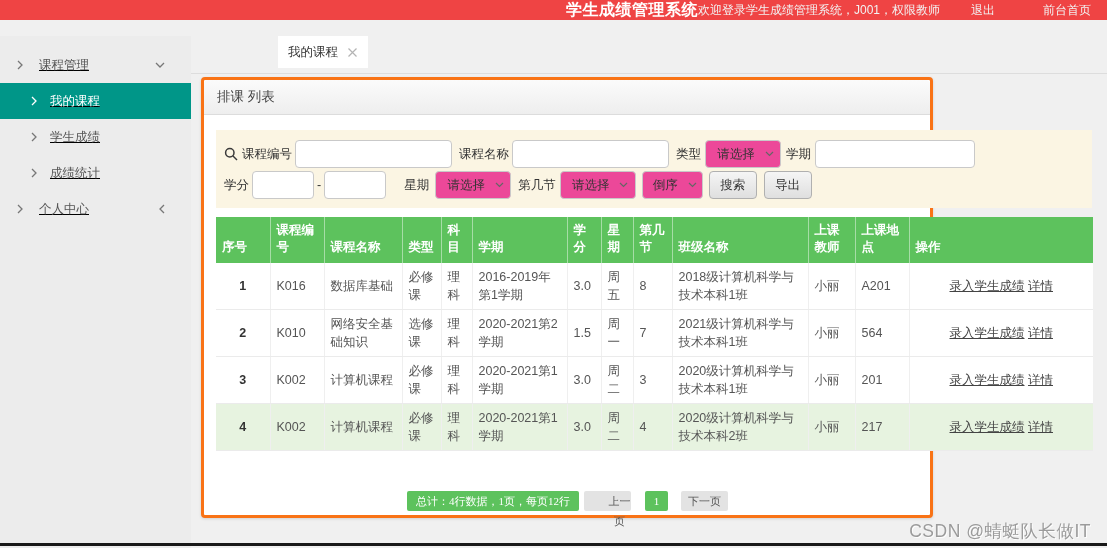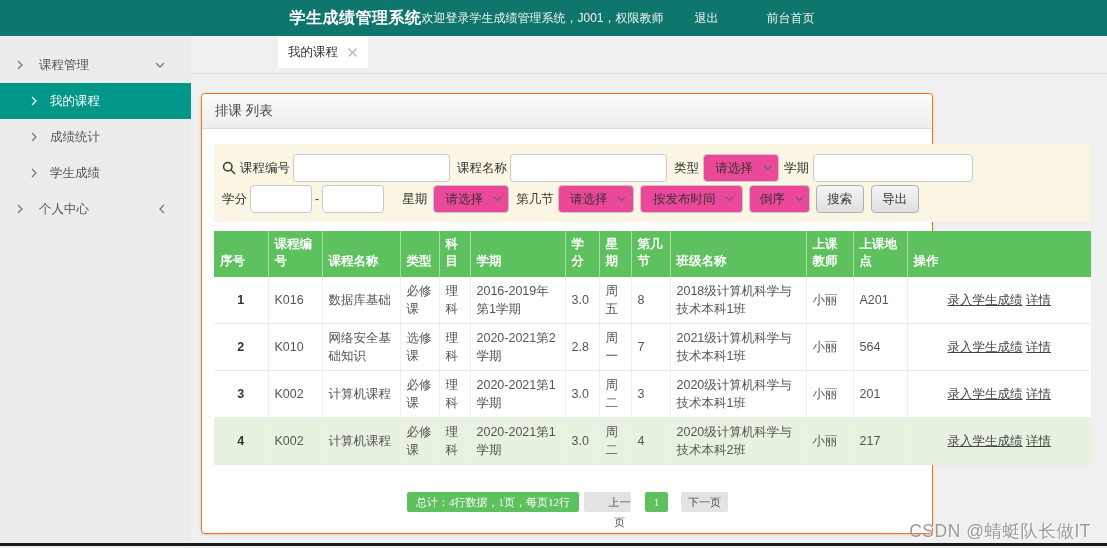--- a/index.html
+++ b/index.html
@@ -1,51 +1,51 @@
 <!DOCTYPE html>
 <html><head>
 <meta charset="utf-8">
 <style>
   * { margin:0; padding:0; box-sizing:border-box; }
   html,body { width:1107px; height:548px; overflow:hidden; }
   body { font-family:"Liberation Sans", sans-serif; }
   #page { position:relative; width:1107px; height:548px; background:#f0f0f0; overflow:hidden; }
 
   
-  .navbar { position:absolute; left:0; top:0; width:1107px; height:36px; background:#0f766e;
-            display:flex; align-items:center; justify-content:center; }
+  .navbar { position:absolute; left:0; top:0; width:1107px; height:20px; background:#ef4444;
+            display:flex; align-items:center; justify-content:flex-end; }
   .navbar-title { color:#ffffff; font-size:16px; font-weight:bold; margin-left:13px; letter-spacing:.5px; }
   .navbar-right { display:flex; align-items:center; color:#f2f2f2; font-size:12px; margin-right:16px; }
   .navbar-welcome { margin-right:31px; }
   .navbar-link { color:#f2f2f2; text-decoration:none; cursor:pointer; }
   .navbar-link + .navbar-link { margin-left:48px; }
 
   
-  .sidebar { position:absolute; left:0; top:36px; width:191px; height:512px; background:#ececec; padding-top:11px; }
+  .sidebar { position:absolute; left:0; top:36px; width:191px; height:512px; background:#ececec; padding-top:11px;text-decoration:underline; }
   .side-item { height:36px; display:flex; align-items:center; font-size:12.5px; color:#555; cursor:pointer; position:relative; }
   .side-item .arrow { display:inline-flex; width:8px; margin-left:17px; }
   .side-item.sub .arrow { margin-left:31px; }
   .side-item .side-label { margin-left:14px; }
   .side-item.sub .side-label { margin-left:11px; }
   .side-item .group-chevron { position:absolute; right:26px; top:50%; transform:translateY(-50%); display:inline-flex; }
   .side-item.active { background:#009688; color:#ffffff; width:191px; }
   .side-item.active .side-label { color:#fff; }
 
   
   .main { position:absolute; left:191px; top:36px; width:916px; height:512px; background:#f0f0f0; }
   .tabs-bar { position:absolute; left:0; top:0; width:916px; height:38px; background:#f0f0f0; border-bottom:1px solid #dddddd; }
   .tab { position:absolute; top:0; height:32px; display:flex; align-items:center; font-size:12.5px; color:#333; cursor:pointer; }
   .tab-desktop { left:1px; width:86px; padding-left:11px; }
   .tab-desktop .tab-label { margin-left:5px; }
   .tab-active { left:87px; width:90px; background:#ffffff; justify-content:center; }
   .tab-active .tab-close { margin-left:9px; display:inline-flex; cursor:pointer; }
 
   
-  .card { position:absolute; left:10px; top:57px; width:732px; height:441px; background:#ffffff;
-          border:1px solid #f97316; border-radius:4px; box-shadow:0 1px 3px rgba(0,0,0,.13); }
+  .card { position:absolute; left:10px; top:41px; width:732px; height:441px; background:#ffffff;
+          border:3px solid #f97316; border-radius:4px; box-shadow:0 1px 3px rgba(0,0,0,.13); }
   .card-header { height:35px; border-bottom:1px solid #dcdcdc; border-radius:4px 4px 0 0;
                  background:linear-gradient(180deg,#fbfbfb 0%,#eeeeee 100%);
                  display:flex; align-items:center; padding-left:13px; font-size:13.5px; color:#444; }
   .card-body { padding:15px 11px 0 12px; }
 
   
   .search-box { width:876px; height:78px; background:#fbf5e3; padding:10px 0 8px 0; }
   .search-row { display:flex; align-items:center; height:28px; }
   .search-row + .search-row { margin-top:3px; }
   .s-label { font-size:12.5px; color:#333; white-space:nowrap; }
@@ -64,21 +64,21 @@
   .grid th + th { border-left:1px solid rgba(255,255,255,.45); }
   .grid td { font-size:12.5px; color:#555; padding:5px 6px; line-height:18px; vertical-align:middle;
              border-bottom:1px solid #ebebeb; word-break:break-all; background:#fff; height:46px; }
   .grid td + td { border-left:1px solid #efefef; }
   .grid td.c-index { text-align:center; color:#333; font-weight:bold; }
   .grid td.c-action { text-align:center; white-space:nowrap; }
   .grid tr.row-alt td { background:#e7f3e0; }
   .action-link { color:#444; cursor:pointer;text-decoration:underline; }
 
   
-  .pager { margin-top:27px; display:flex; justify-content:center; align-items:center;
+  .pager { margin-top:40px; display:flex; justify-content:center; align-items:center;
            font-family:"Liberation Serif", serif; font-size:11px; }
   .pager-summary { background:#5dc25d; color:#ffffff; height:20px; line-height:20px; padding:0 9px; border-radius:2px; }
   .pager-btn { background:#e3e3e3; color:#555; height:20px; line-height:20px; width:47px; text-align:center; border-radius:2px; cursor:pointer; }
   .pager-prev { margin-left:5px;padding-left:24px; }
   .pager-current { background:#5dc25d; color:#fff; height:20px; line-height:20px; width:23px; text-align:center;
                    border-radius:2px; margin-left:14px; cursor:pointer; }
   .pager-next { margin-left:13px; }
 
   
   .watermark { position:absolute; right:16px; top:519px; font-size:17.5px; color:#9b9b9b;
@@ -122,29 +122,29 @@
           </svg>
         </span>
         <span class="side-label">我的课程</span>
       </div>
       <div class="side-item sub">
         <span class="arrow">
           <svg width="6" height="10" viewBox="0 0 6 10">
             <path d="M1 1 L5 5 L1 9" fill="none" stroke="#777" stroke-width="1.3"></path>
           </svg>
         </span>
+        <span class="side-label">学生成绩</span>
+      </div>
+      <div class="side-item sub">
+        <span class="arrow">
+          <svg width="6" height="10" viewBox="0 0 6 10">
+            <path d="M1 1 L5 5 L1 9" fill="none" stroke="#777" stroke-width="1.3"></path>
+          </svg>
+        </span>
         <span class="side-label">成绩统计</span>
-      </div>
-      <div class="side-item sub">
-        <span class="arrow">
-          <svg width="6" height="10" viewBox="0 0 6 10">
-            <path d="M1 1 L5 5 L1 9" fill="none" stroke="#777" stroke-width="1.3"></path>
-          </svg>
-        </span>
-        <span class="side-label">学生成绩</span>
       </div>
       <div class="side-item">
         <span class="arrow">
           <svg width="6" height="10" viewBox="0 0 6 10">
             <path d="M1 1 L5 5 L1 9" fill="none" stroke="#777" stroke-width="1.3"></path>
           </svg>
         </span>
         <span class="side-label">个人中心</span>
         <span class="group-chevron">
           <svg width="6" height="10" viewBox="0 0 6 10">
@@ -206,28 +206,20 @@
                 <span class="sel-text">请选择</span>
                 <span style="display:inline-flex">
                   <svg width="9" height="6" viewBox="0 0 9 6" style="margin-left:10px">
                     <path d="M1 1 L4.5 4.5 L8 1" fill="none" stroke="#666" stroke-width="1.2"></path>
                   </svg>
                 </span>
               </span>
               <span class="s-label" style="margin-left:7px">第几节</span>
               <span class="s-select" style="margin-left:4px;width:76px">
                 <span class="sel-text">请选择</span>
-                <span style="display:inline-flex">
-                  <svg width="9" height="6" viewBox="0 0 9 6" style="margin-left:10px">
-                    <path d="M1 1 L4.5 4.5 L8 1" fill="none" stroke="#666" stroke-width="1.2"></path>
-                  </svg>
-                </span>
-              </span>
-              <span class="s-select" style="margin-left:6px;width:103px">
-                <span class="sel-text">按发布时间</span>
                 <span style="display:inline-flex">
                   <svg width="9" height="6" viewBox="0 0 9 6" style="margin-left:10px">
                     <path d="M1 1 L4.5 4.5 L8 1" fill="none" stroke="#666" stroke-width="1.2"></path>
                   </svg>
                 </span>
               </span>
               <span class="s-select" style="margin-left:6px;width:61px">
                 <span class="sel-text">倒序</span>
                 <span style="display:inline-flex">
                   <svg width="9" height="6" viewBox="0 0 9 6" style="margin-left:10px">
@@ -289,21 +281,21 @@
                 <td>A201</td>
                 <td class="c-action"><span class="action-link">录入学生成绩</span> <span class="action-link">详情</span></td>
               </tr>
               <tr>
                 <td class="c-index">2</td>
                 <td>K010</td>
                 <td>网络安全基础知识</td>
                 <td>选修课</td>
                 <td>理科</td>
                 <td>2020-2021第2学期</td>
-                <td>2.8</td>
+                <td>1.5</td>
                 <td>周一</td>
                 <td>7</td>
                 <td>2021级计算机科学与技术本科1班</td>
                 <td>小丽</td>
                 <td>564</td>
                 <td class="c-action"><span class="action-link">录入学生成绩</span> <span class="action-link">详情</span></td>
               </tr>
               <tr>
                 <td class="c-index">3</td>
                 <td>K002</td>

